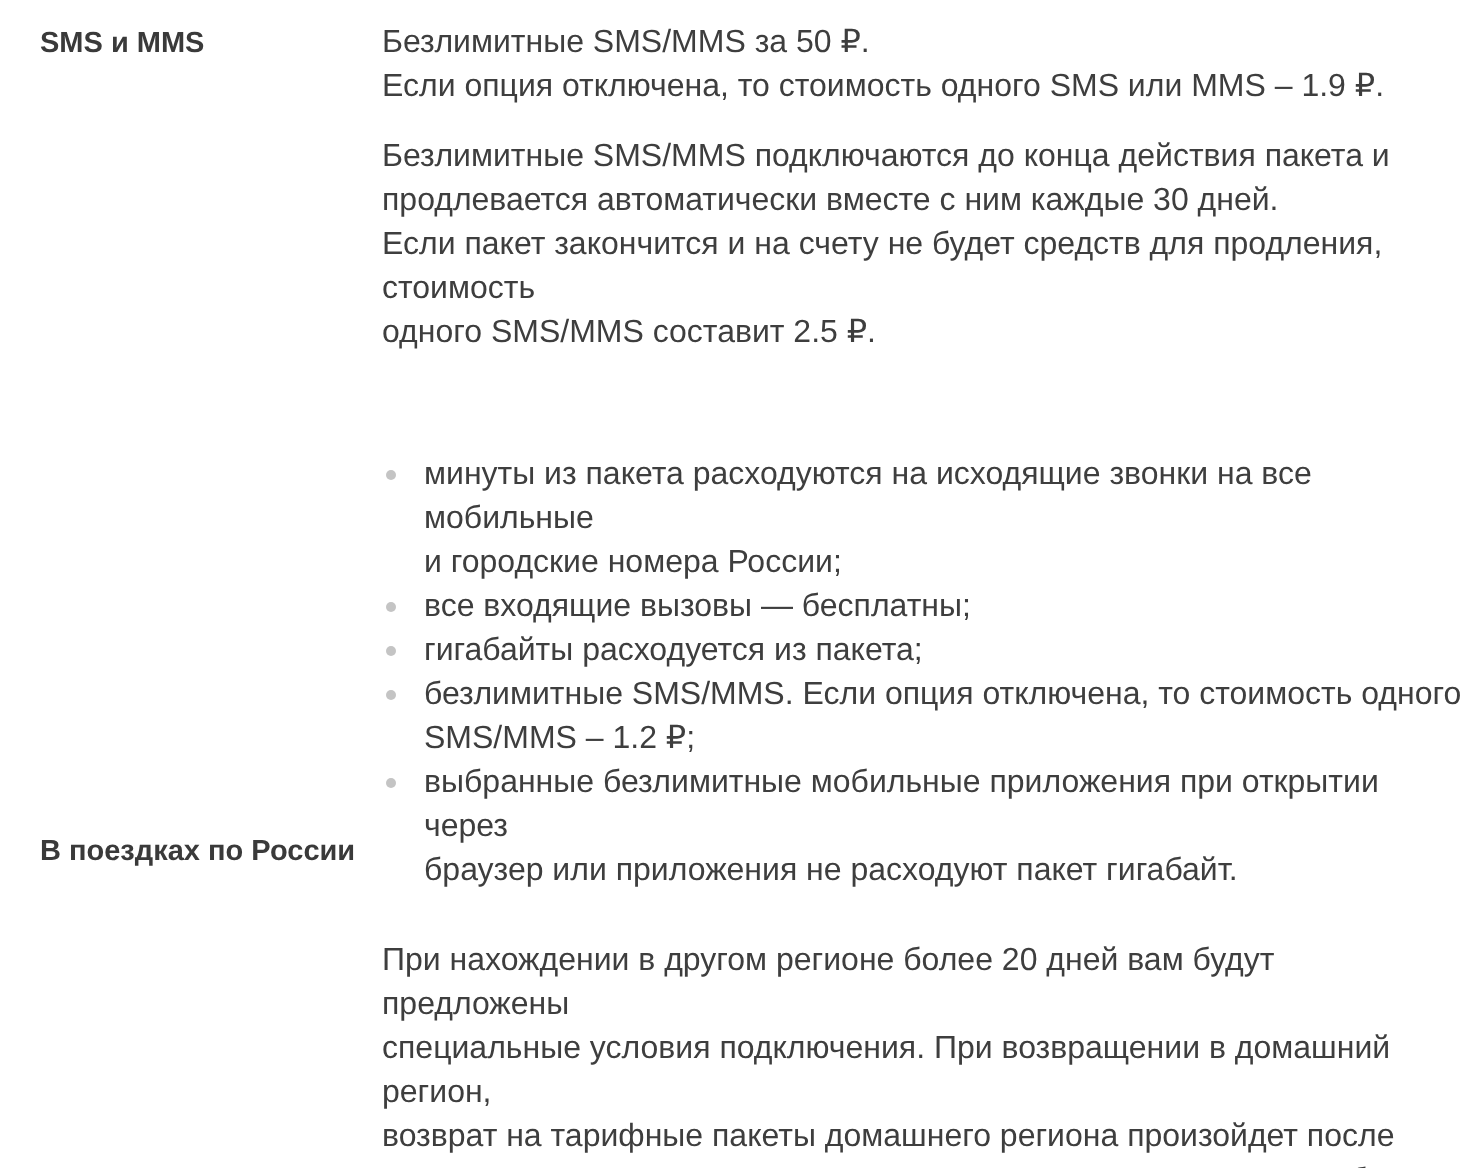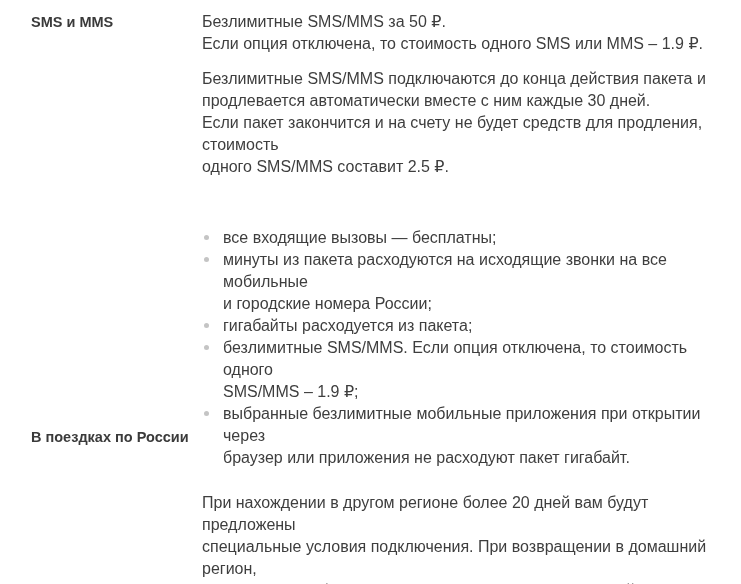--- a/index.html
+++ b/index.html
@@ -11,21 +11,21 @@
   * { box-sizing: border-box; }
   html, body { margin: 0; padding: 0; }
   body {
     background: var(--color-background);
     font-family: "Liberation Sans", "DejaVu Sans", sans-serif;
     color: var(--color-text);
   }
   .doc {
     width: 741px;
     height: 584px;
-    padding: 11px 10px 0 31px;
+    padding: 11px 10px 0 20px;
     overflow: hidden;
   }
   .row { display: flex; align-items: flex-start; }
   .row + .row { margin-top: 49px; align-items: center; }
   .term {
     flex: 0 0 171px;
     width: 171px;
     font-size: 14.5px;
     line-height: 22px;
     font-weight: bold;
@@ -79,26 +79,26 @@
 продлевается автоматически вместе с ним каждые 30 дней.
 Если пакет закончится и на счету не будет средств для продления, стоимость
 одного SMS/MMS составит 2.5 ₽.</p>
     </div>
   </section>
 
   <section class="row">
     <div class="term">В поездках по России</div>
     <div class="desc">
       <ul class="bullets">
-        <li>все входящие вызовы — бесплатны;</li>
         <li>минуты из пакета расходуются на исходящие звонки на все мобильные
 и городские номера России;</li>
+        <li>все входящие вызовы — бесплатны;</li>
         <li>гигабайты расходуется из пакета;</li>
         <li>безлимитные SMS/MMS. Если опция отключена, то стоимость одного
-SMS/MMS – 1.9 ₽;</li>
+SMS/MMS – 1.2 ₽;</li>
         <li>выбранные безлимитные мобильные приложения при открытии через
 браузер или приложения не расходуют пакет гигабайт.</li>
       </ul>
       <p class="para outro">При нахождении в другом регионе более 20 дней вам будут предложены
 специальные условия подключения. При возвращении в домашний регион,
 возврат на тарифные пакеты домашнего региона произойдет после
 завершения текущего пакета или в течение суток, если пакет не был
 подключен.</p>
     </div>
   </section>

